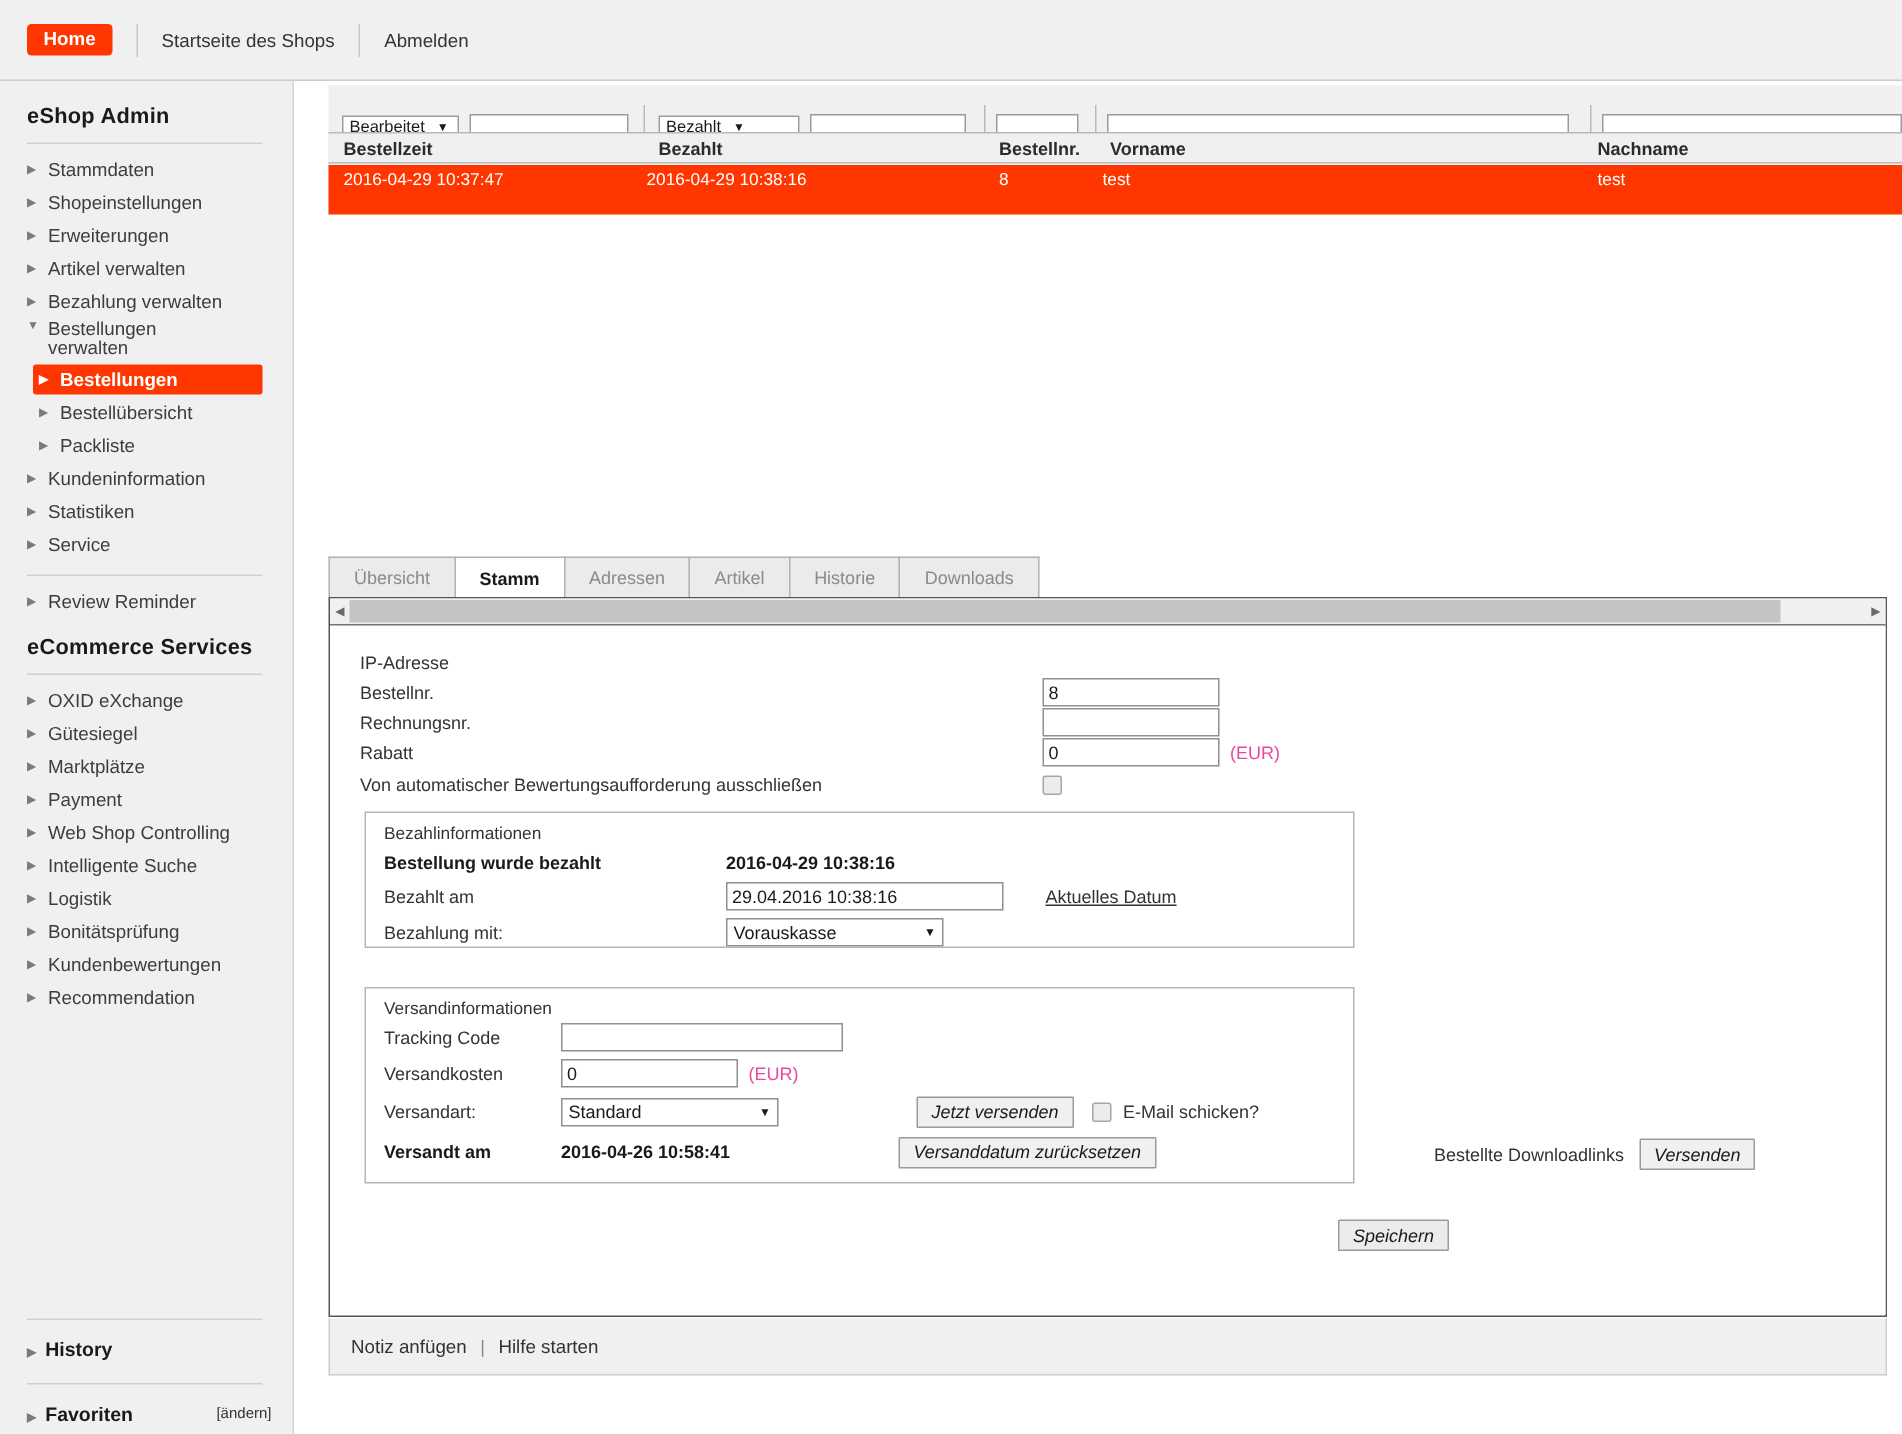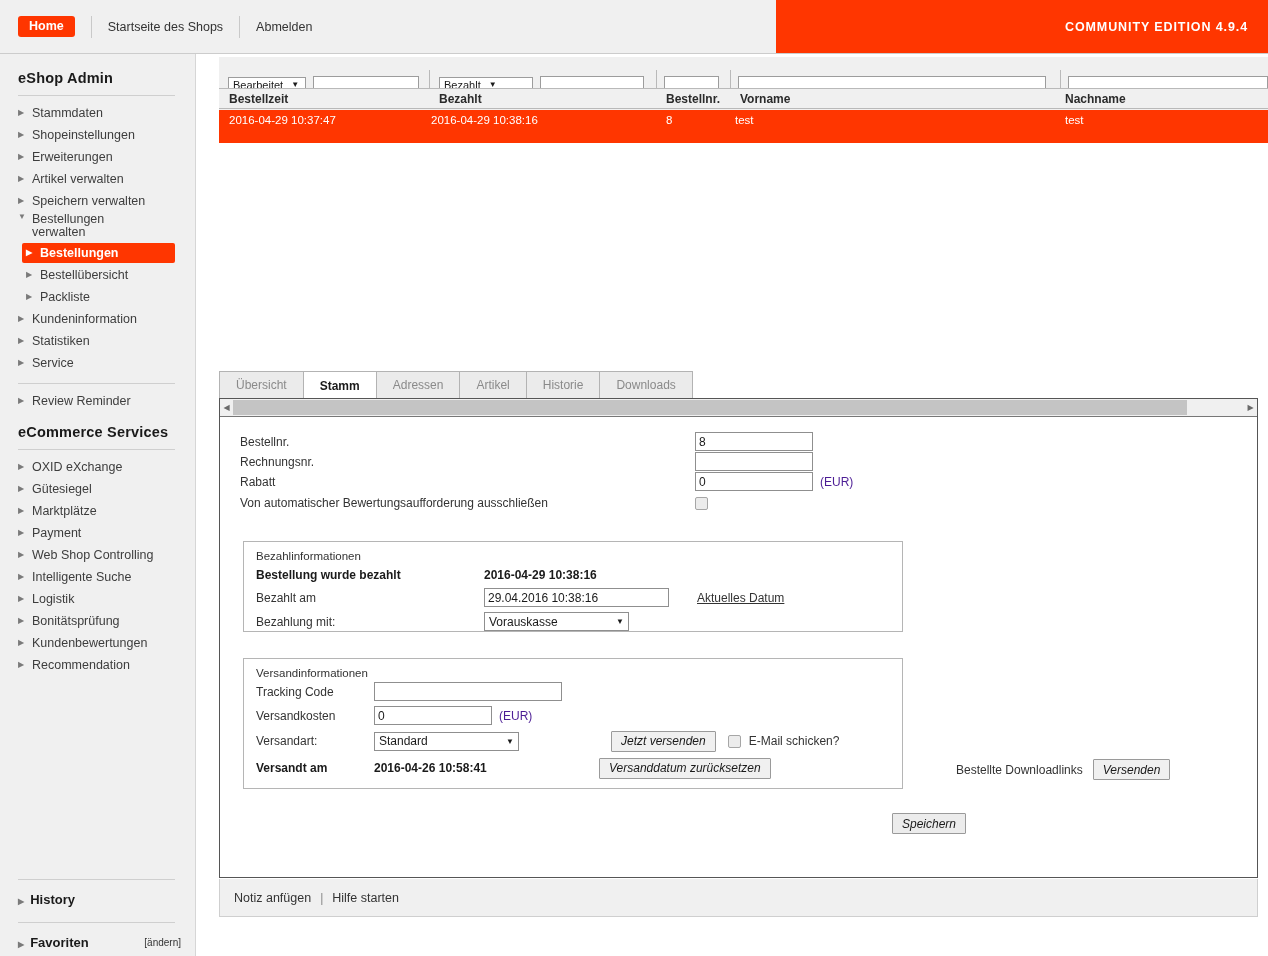--- a/index.html
+++ b/index.html
@@ -163,21 +163,21 @@
   .inp {
     border: 1px solid #8f8f8f; background: #ffffff; height: 19px;
     font-size: 12px; color: #1a1a1a; padding: 0 3px;
     display: flex; align-items: center; line-height: 1;
   }
   .inp.focusable { cursor: text; }
   .chk {
     width: 13px; height: 13px; border: 1px solid #a6a6a6; background: #ececec;
     border-radius: 2px; cursor: pointer; flex: none;
   }
-  .unitlbl { font-size: 12px; color: #4c1d95; margin-left: 7px; }
+  .unitlbl { font-size: 12px; color: #ec4899; margin-left: 7px; }
   .panel {
     border: 1px solid #b5b5b5; background: #ffffff;
     padding: 8px 12px 11px 12px; position: absolute;
   }
   .panel-title { font-size: 11.5px; color: #333333; margin-bottom: 3px; }
   .sel {
     border: 1px solid #8f8f8f; background: #ffffff; height: 19px;
     font-size: 12px; color: #1a1a1a; padding: 5px 4px;
     display: flex; align-items: center; justify-content: space-between;
     cursor: pointer;
@@ -204,21 +204,20 @@
 <body>
 
 <div id="topbar">
   <div id="topbar-left">
     <span class="home-btn">Home</span>
     <span class="topsep"></span>
     <span class="toplink">Startseite des Shops</span>
     <span class="topsep"></span>
     <span class="toplink">Abmelden</span>
   </div>
-  <div id="topbar-right">COMMUNITY EDITION 4.9.4</div>
 </div>
 
 <div id="sidebar">
   <div class="side-title">eShop Admin</div>
   <div class="side-rule"></div>
 
   <div class="side-item">
     <span class="arr">▶</span>
     <span class="lbl">Stammdaten</span>
   </div>
@@ -229,21 +228,21 @@
   <div class="side-item">
     <span class="arr">▶</span>
     <span class="lbl">Erweiterungen</span>
   </div>
   <div class="side-item">
     <span class="arr">▶</span>
     <span class="lbl">Artikel verwalten</span>
   </div>
   <div class="side-item">
     <span class="arr">▶</span>
-    <span class="lbl">Speichern verwalten</span>
+    <span class="lbl">Bezahlung verwalten</span>
   </div>
   <div class="side-item twoline">
     <span class="arr">▼</span>
     <span class="lbl" style="max-width:120px">Bestellungen verwalten</span>
   </div>
   <div class="side-item active">
     <span class="arr">▶</span>
     <span class="lbl">Bestellungen</span>
   </div>
   <div class="side-item sub">
@@ -384,20 +383,23 @@
 </div>
 
 <div id="content">
   <div id="hscroll">
     <span class="sc-arrow">◀</span>
     <div id="sc-thumb" style="width:954px"></div>
     <span class="sc-arrow" style="margin-left:auto">▶</span>
   </div>
 
   <div id="form">
+    <div class="frow">
+      <span class="flabel" style="width:455px">IP-Adresse</span>
+    </div>
     <div class="frow">
       <span class="flabel" style="width:455px">Bestellnr.</span>
       <span class="inp focusable" style="width:118px">8</span>
     </div>
     <div class="frow">
       <span class="flabel" style="width:455px">Rechnungsnr.</span>
       <span class="inp focusable" style="width:118px"></span>
     </div>
     <div class="frow">
       <span class="flabel" style="width:455px">Rabatt</span>

